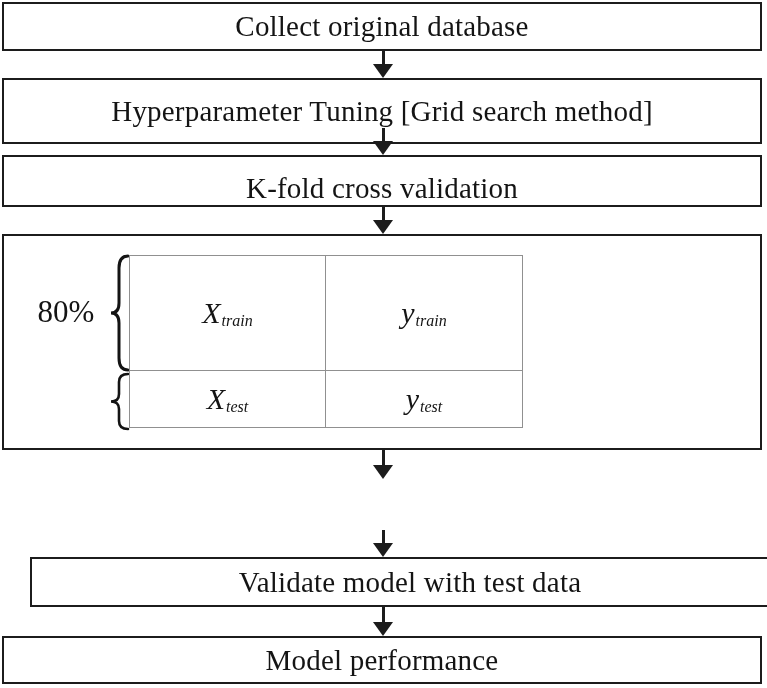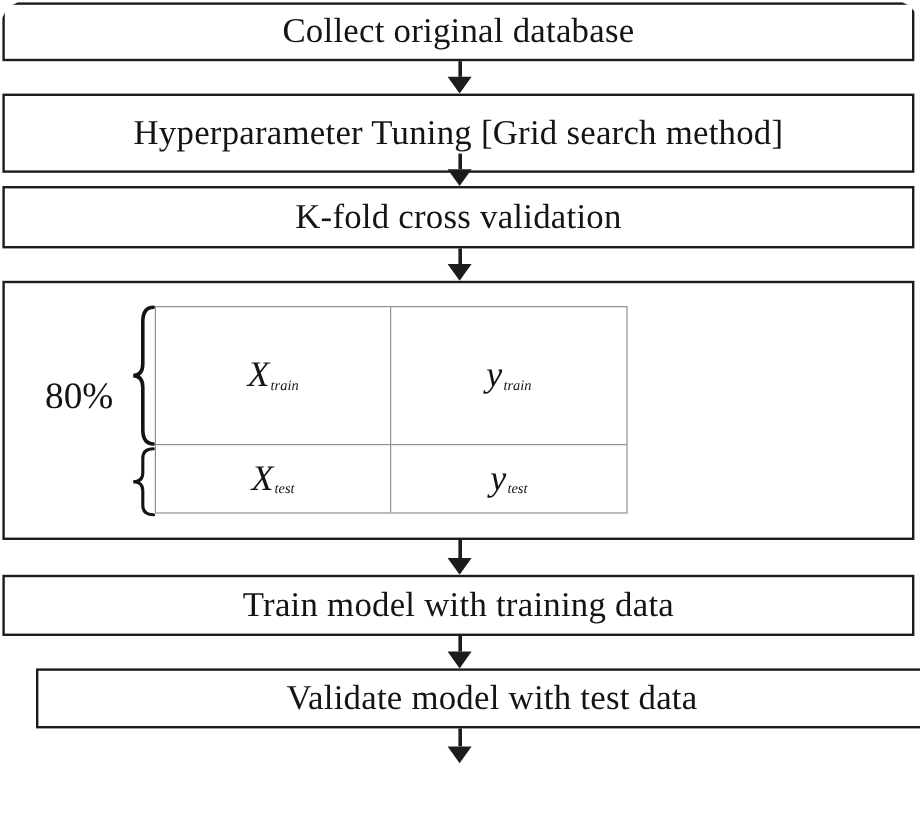--- a/index.html
+++ b/index.html
@@ -4,42 +4,41 @@
 <style>
   html, body { margin: 0; padding: 0; background: #ffffff; }
   .canvas {
     position: relative;
     width: 767px;
     height: 688px;
     background: #ffffff;
     font-family: "Liberation Serif", serif;
     color: #141414;
     overflow: hidden;
-    border-radius: 24px;
   }
   .box {
     position: absolute;
     left: 2px;
     width: 760px;
     box-sizing: border-box;
     border: 2px solid #1c1c1c;
     background: #ffffff;
     display: flex;
     align-items: center;
     justify-content: center;
   }
   .box-label {
     font-size: 29px;
     letter-spacing: 0.2px;
     white-space: nowrap;
   }
   
   .b-collect     { top: 2px;   height: 49px; }
   .b-tuning      { top: 78px;  height: 66px; }
-  .b-kfold       { top: 155px; height: 52px; }
+  .b-kfold       { top: 155px; height: 52px; align-items: flex-end; }
   .b-datasplit   { top: 234px; height: 216px; justify-content: flex-start; }
   .b-train       { top: 479px; height: 51px; }
   .b-validate    { top: 557px; height: 50px; margin-left: 28px; }
   .b-performance { top: 636px; height: 48px; }
 
   
   .arrow {
     position: absolute;
     left: 372px;
     width: 22px;
@@ -62,21 +61,21 @@
   .a6 { top: 607px; height: 29px; }
 
   
   .pct {
     position: absolute;
     width: 64px;
     text-align: center;
     font-size: 31px;
     line-height: 36px;
   }
-  .pct-80 { left: 30px; top: 76px; }
+  .pct-80 { left: 30px; top: 58px; }
   .pct-20 { left: 30px; top: 146px; }
 
   .brace { position: absolute; left: 104px; width: 22px; }
   .brace-80 { top: 18px;  height: 118px; }
   .brace-20 { top: 136px; height: 59px; }
   .brace svg { display: block; width: 100%; height: 100%; }
 
   .split-table {
     position: absolute;
     left: 125px;
@@ -96,21 +95,21 @@
     justify-content: center;
   }
   .cell.c-left  { border-right: 1px solid #909090; }
   .cell.r-top   { border-bottom: 1px solid #909090; }
   .mvar {
     font-style: italic;
     font-size: 30px;
   }
   .msub {
     font-style: italic;
-    font-size: 12px;
+    font-size: 16px;
     position: relative;
     top: 8px;
     margin-left: 1px;
   }
   .side-label {
     position: absolute;
     left: 519px;
     top: 86px;
     width: 239px;
     text-align: center;
@@ -183,32 +182,32 @@
       </div>
     </div>
 
   </div>
 
   <div class="arrow a4">
     <div class="tail"></div>
     <div class="head"></div>
   </div>
 
-  <div class="box b-train">
-    <span class="box-label">Train model with training data</span>
-  </div>
 
   <div class="arrow a5">
     <div class="tail"></div>
     <div class="head"></div>
   </div>
 
   <div class="box b-validate">
     <span class="box-label">Validate model with test data</span>
   </div>
 
   <div class="arrow a6">
     <div class="tail"></div>
     <div class="head"></div>
   </div>
 
+  <div class="box b-performance">
+    <span class="box-label">Model performance</span>
+  </div>
 
 </div>
 
 </body></html>

